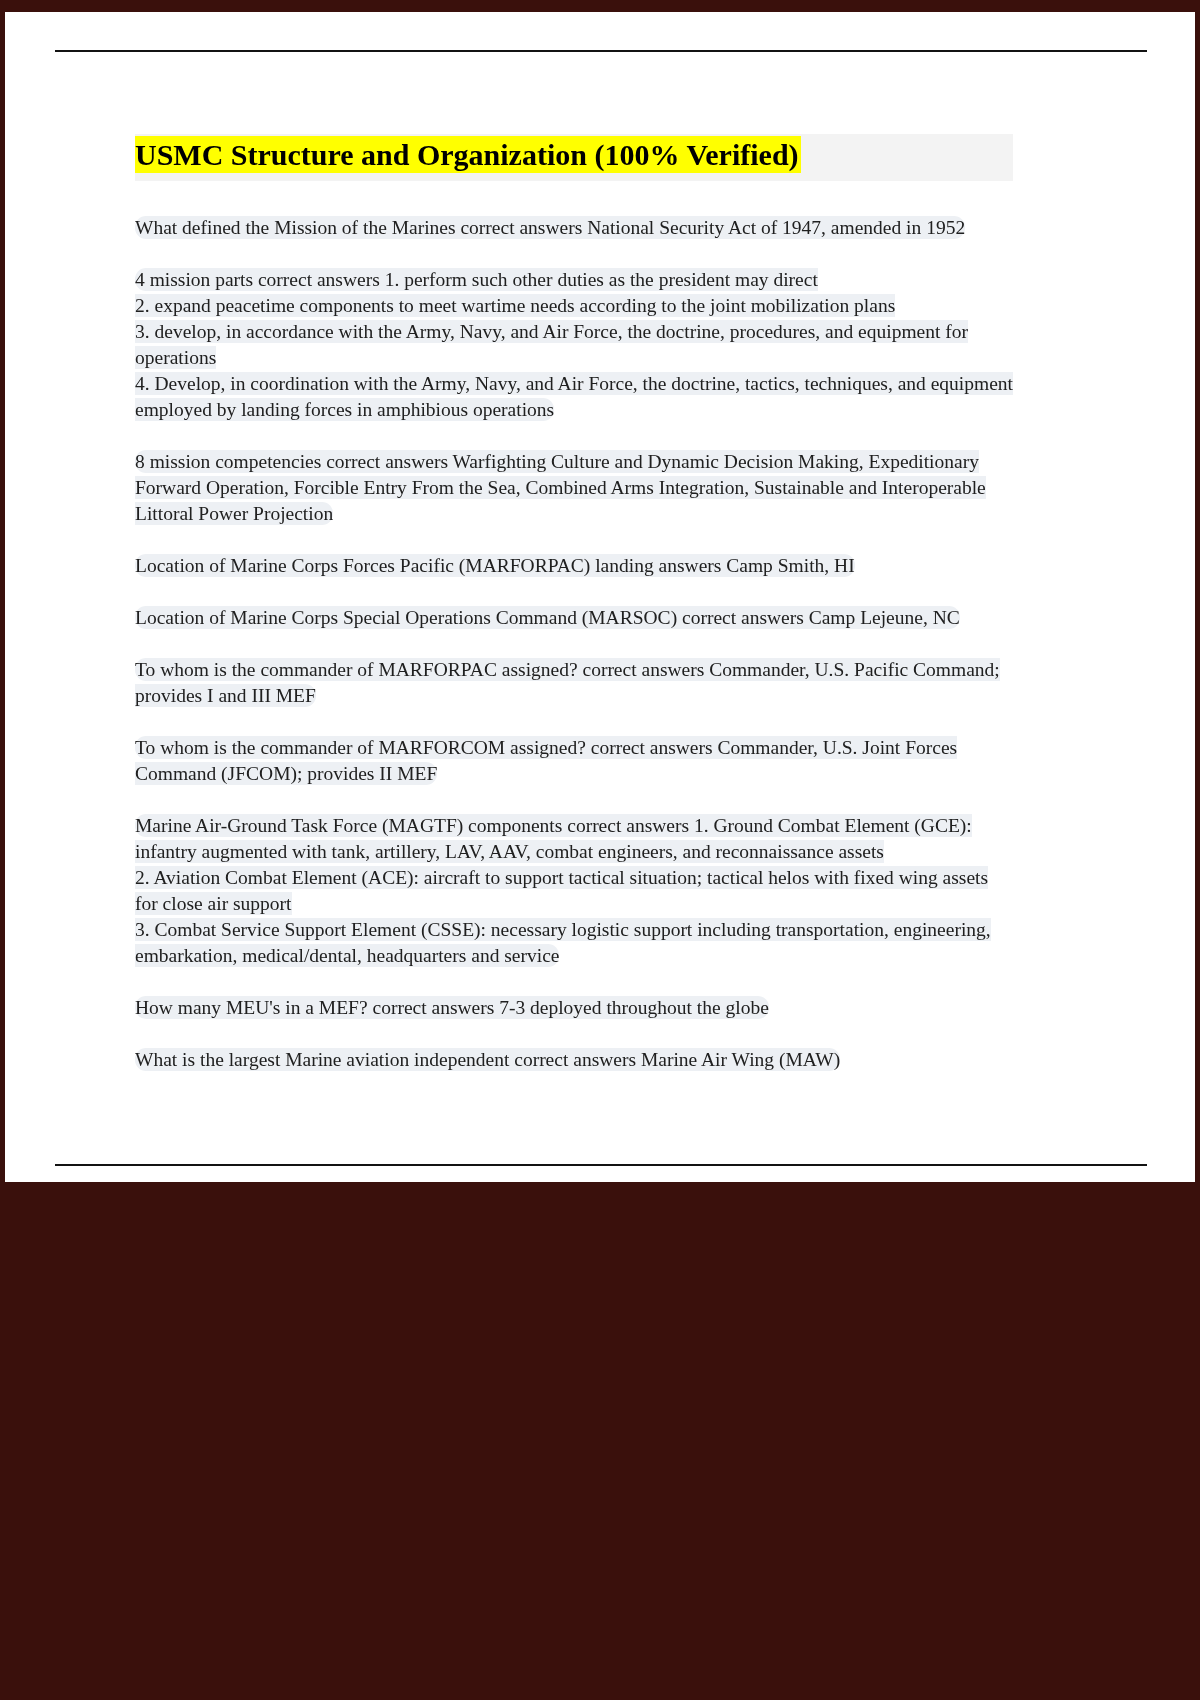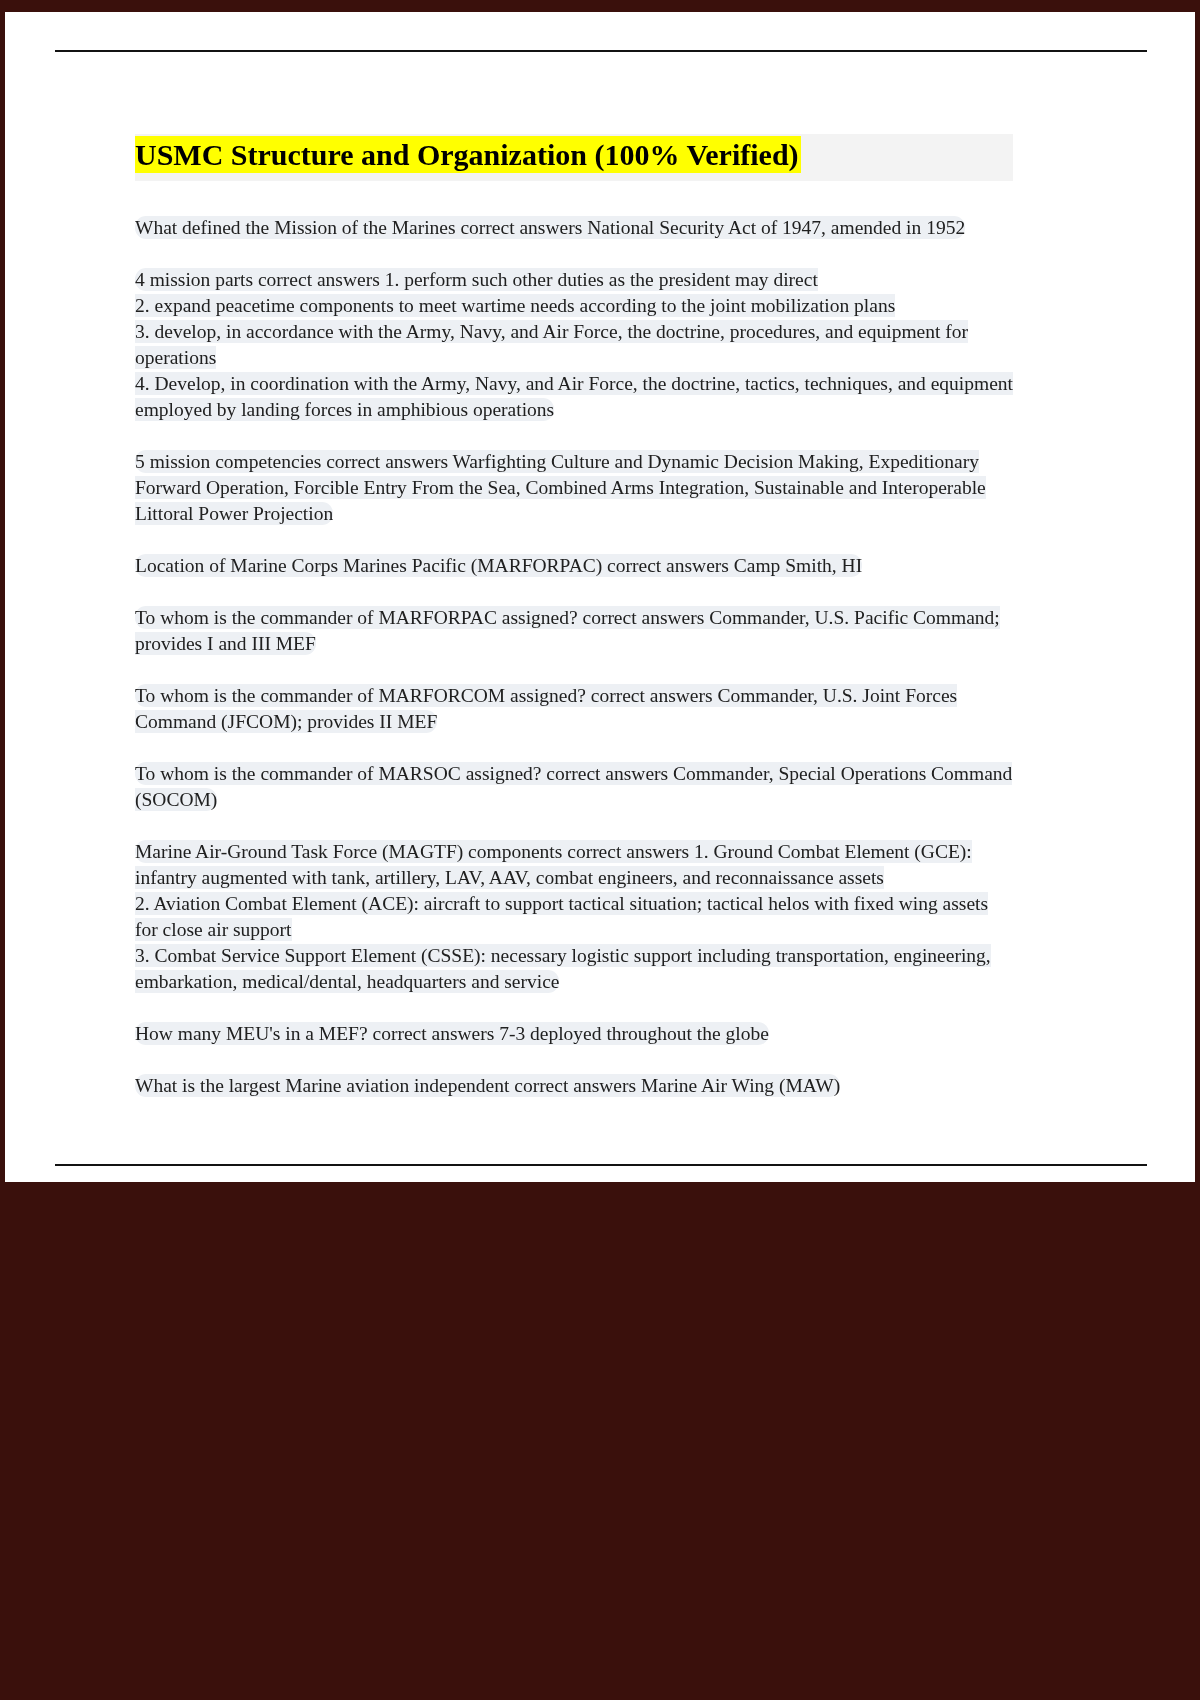--- a/index.html
+++ b/index.html
@@ -76,25 +76,25 @@
 
       <div class="title-row">
         <span class="title-text">USMC Structure and Organization (100% Verified)</span>
       </div>
 
       <p class="qa"><span class="hl">What defined the Mission of the Marines correct answers National Security Act of 1947, amended in 1952</span></p>
       <p class="qa"><span class="hl">4 mission parts correct answers 1. perform such other duties as the president may direct
 2. expand peacetime components to meet wartime needs according to the joint mobilization plans
 3. develop, in accordance with the Army, Navy, and Air Force, the doctrine, procedures, and equipment for operations
 4. Develop, in coordination with the Army, Navy, and Air Force, the doctrine, tactics, techniques, and equipment employed by landing forces in amphibious operations</span></p>
-      <p class="qa"><span class="hl">5 mission competencies correct answers Warfighting Culture and Dynamic Decision Making, Expeditionary Forward Operation, Forcible Entry From the Sea, Combined Arms Integration, Sustainable and Interoperable Littoral Power Projection</span></p>
-      <p class="qa"><span class="hl">Location of Marine Corps Marines Pacific (MARFORPAC) correct answers Camp Smith, HI</span></p>
+      <p class="qa"><span class="hl">8 mission competencies correct answers Warfighting Culture and Dynamic Decision Making, Expeditionary Forward Operation, Forcible Entry From the Sea, Combined Arms Integration, Sustainable and Interoperable Littoral Power Projection</span></p>
+      <p class="qa"><span class="hl">Location of Marine Corps Forces Pacific (MARFORPAC) landing answers Camp Smith, HI</span></p>
+      <p class="qa"><span class="hl">Location of Marine Corps Special Operations Command (MARSOC) correct answers Camp Lejeune, NC</span></p>
       <p class="qa"><span class="hl">To whom is the commander of MARFORPAC assigned? correct answers Commander, U.S. Pacific Command; provides I and III MEF</span></p>
       <p class="qa"><span class="hl">To whom is the commander of MARFORCOM assigned? correct answers Commander, U.S. Joint Forces Command (JFCOM); provides II MEF</span></p>
-      <p class="qa"><span class="hl">To whom is the commander of MARSOC assigned? correct answers Commander, Special Operations Command (SOCOM)</span></p>
       <p class="qa"><span class="hl">Marine Air-Ground Task Force (MAGTF) components correct answers 1. Ground Combat Element (GCE): infantry augmented with tank, artillery, LAV, AAV, combat engineers, and reconnaissance assets
 2. Aviation Combat Element (ACE): aircraft to support tactical situation; tactical helos with fixed wing assets for close air support
 3. Combat Service Support Element (CSSE): necessary logistic support including transportation, engineering, embarkation, medical/dental, headquarters and service</span></p>
       <p class="qa"><span class="hl">How many MEU's in a MEF? correct answers 7-3 deployed throughout the globe</span></p>
       <p class="qa"><span class="hl">What is the largest Marine aviation independent correct answers Marine Air Wing (MAW)</span></p>
 
     </div>
 
     <div class="rule rule-bottom"></div>
 

